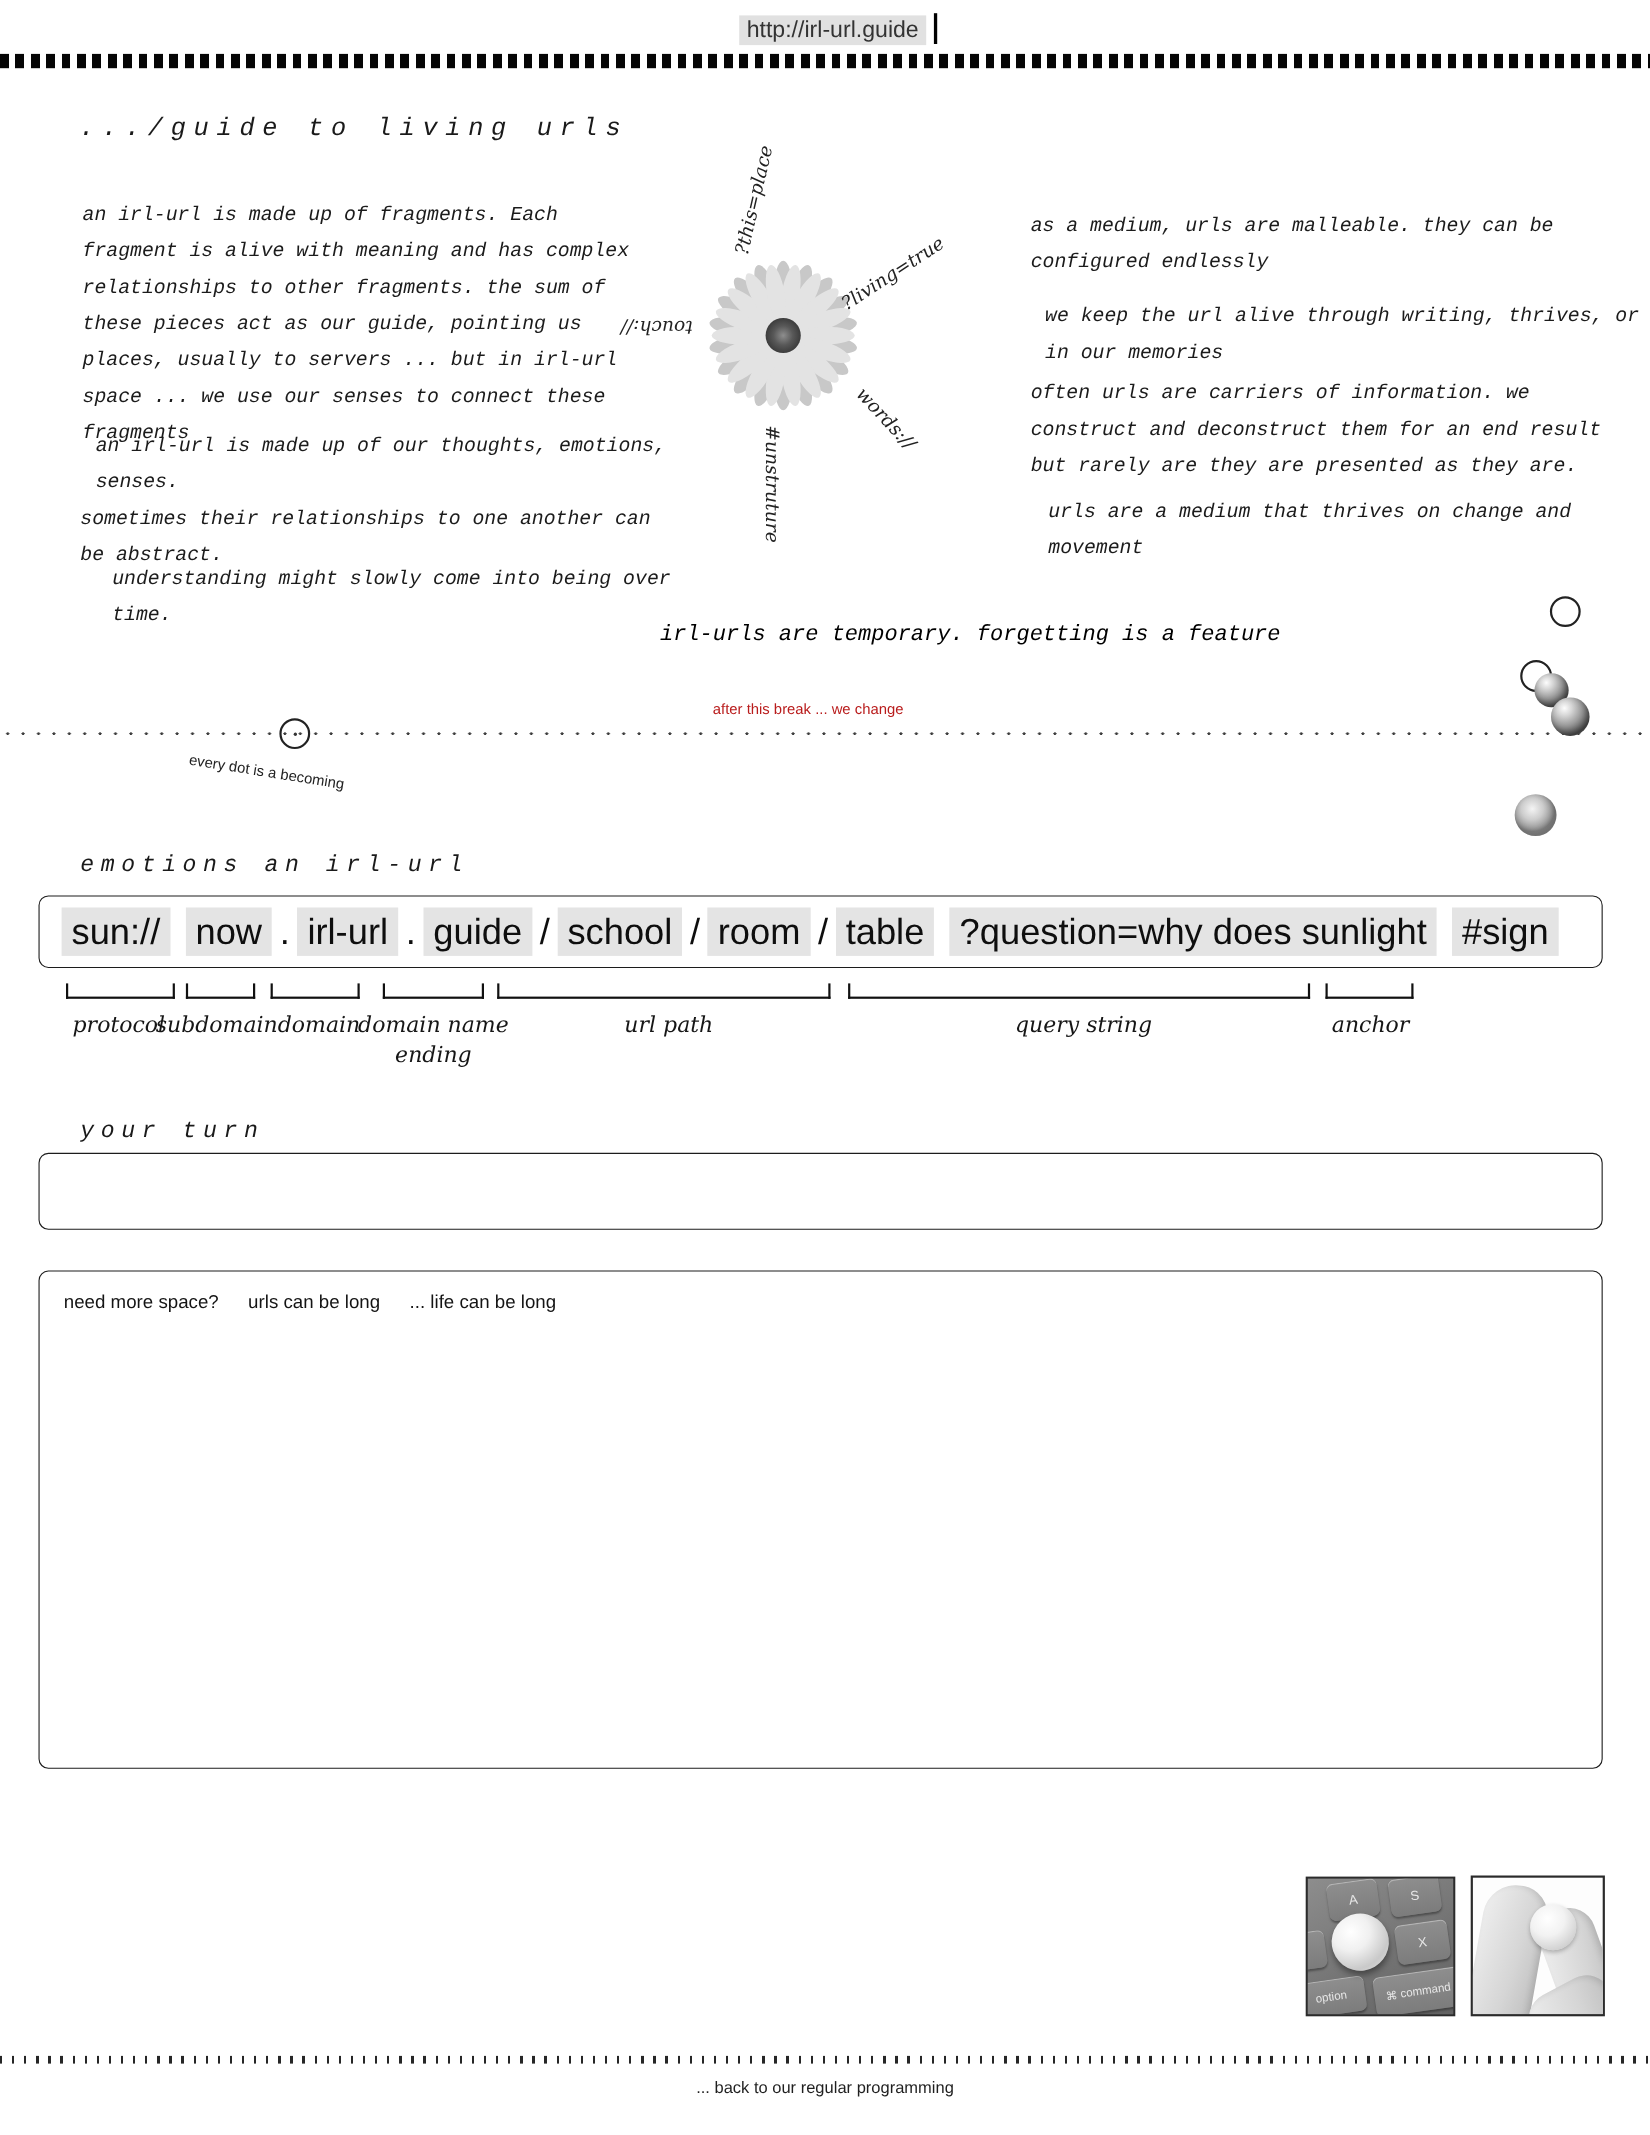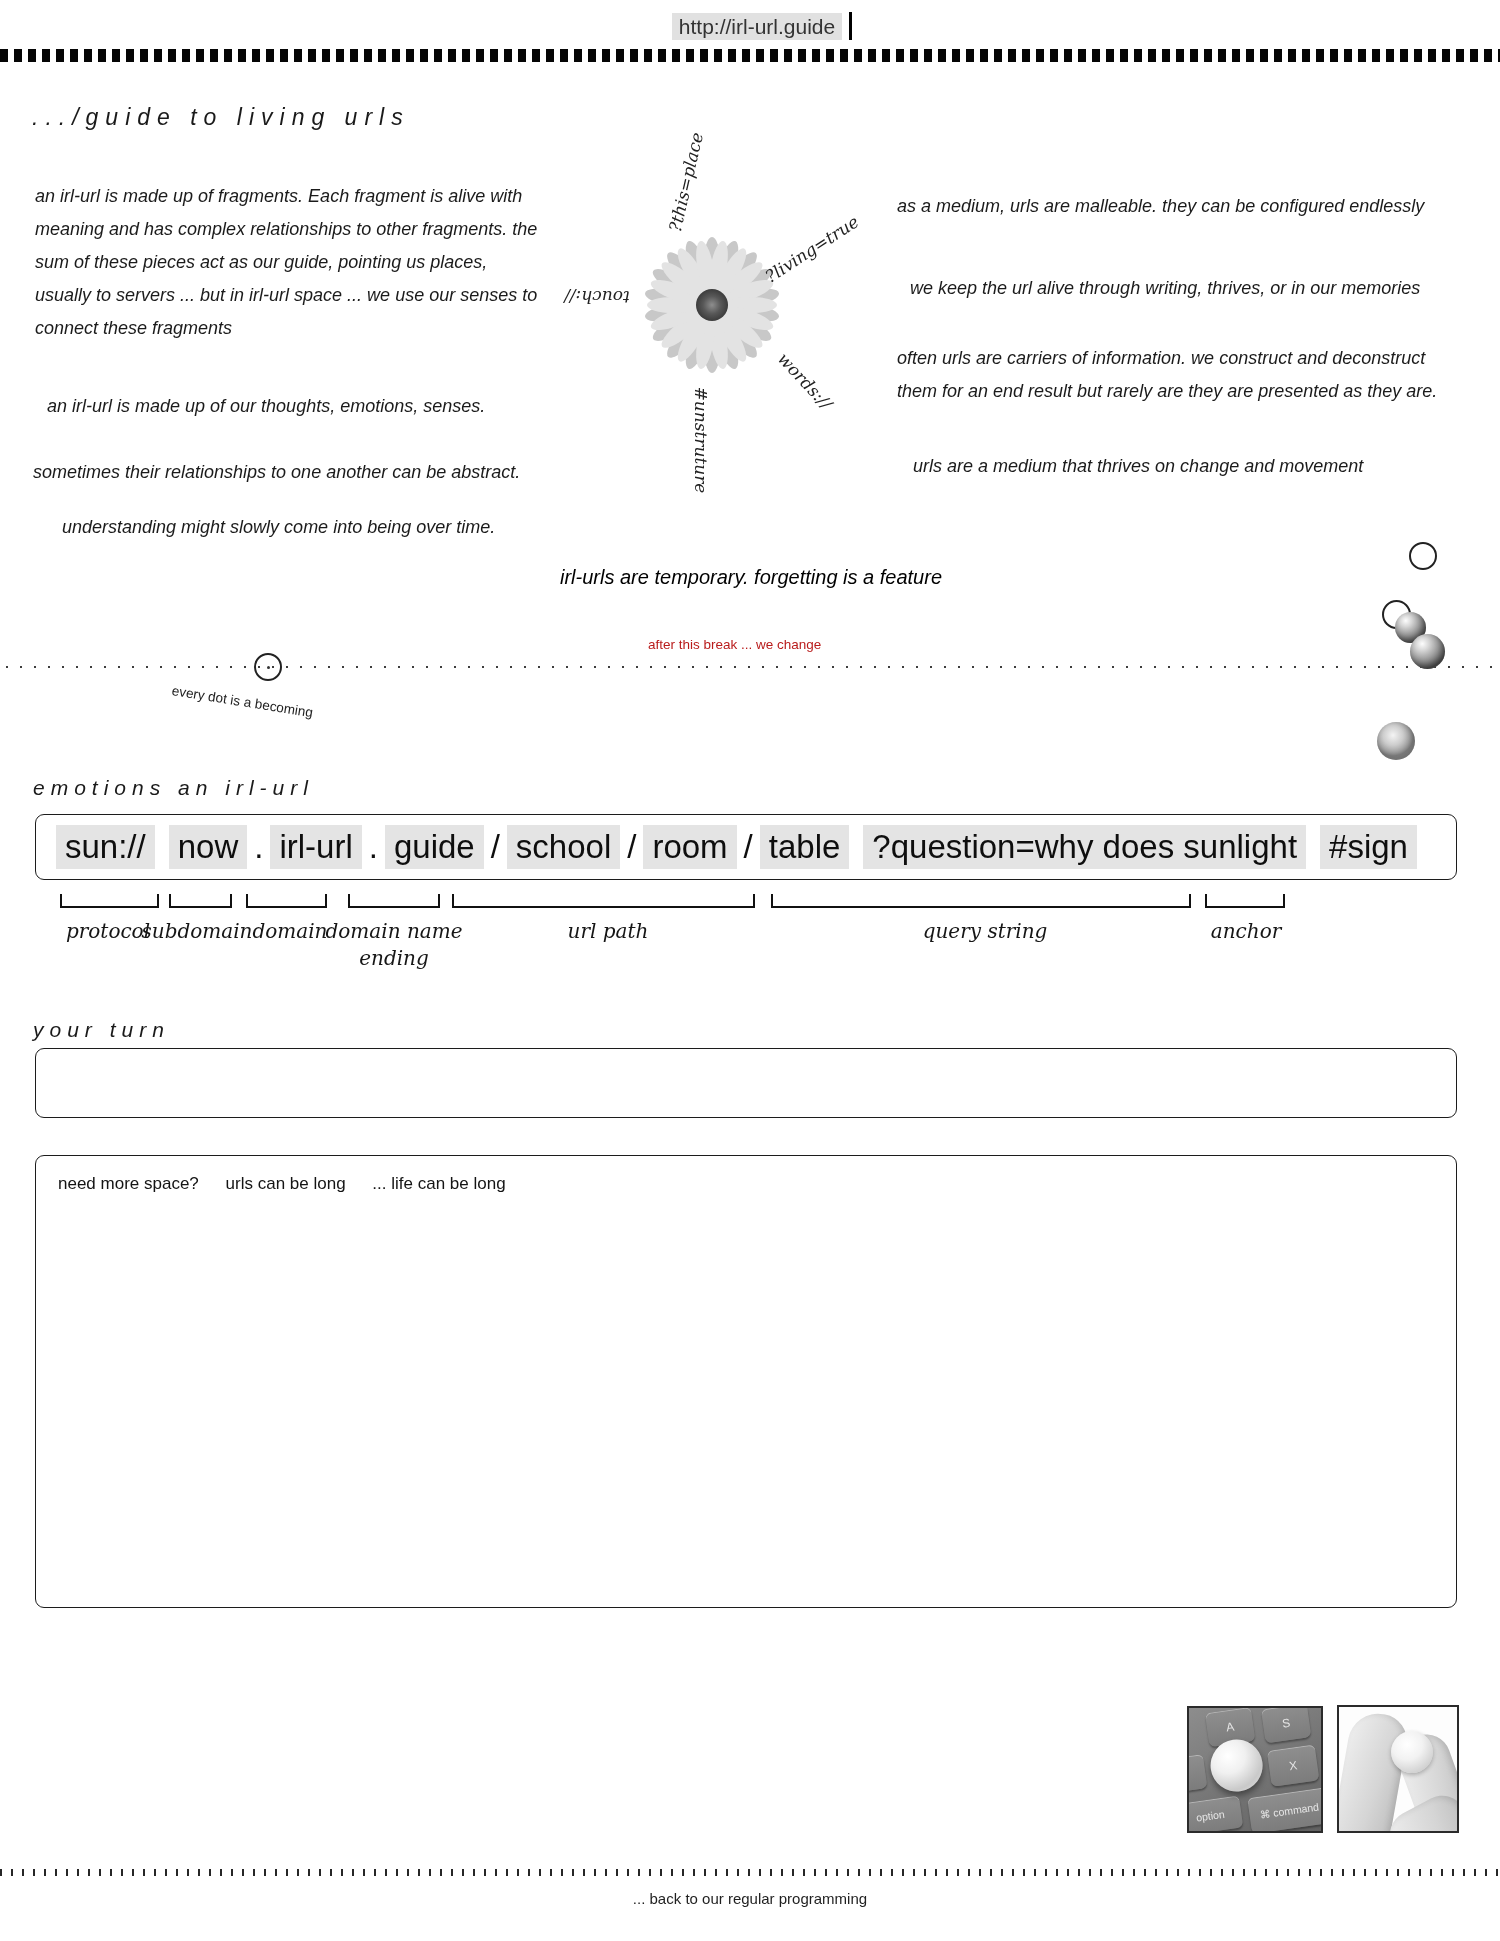--- a/index.html
+++ b/index.html
@@ -2,21 +2,21 @@
 <html><head>
 <meta charset="utf-8">
 <style>
   * { margin:0; padding:0; box-sizing:border-box; }
   html,body { background:#ffffff; }
   .page {
     position:relative; width:1500px; height:1941px; margin:0 auto;
     background:#fff; color:#111; overflow:hidden;
     font-family:"Liberation Sans", sans-serif;
   }
-  .script { font-family:Liberation Sans, sans-serif; font-style:italic; }
+  .script { font-family:Liberation Mono, monospace; font-style:italic;margin-left:40px; }
   .sans   { font-family:"Liberation Sans", sans-serif; }
 
   
   .addr { position:absolute; top:12px; left:0; right:0; text-align:center; font-size:21px; color:#333; }
   .addr .url { background:#e1e1e1; padding:2px 7px;margin-left:24px; }
   .addr .cursor { display:inline-block; width:3px; height:28px; background:#000; margin-left:7px; vertical-align:-6px; }
   .bar-top { position:absolute; top:49px; left:0; width:1500px; height:13px;
     background:repeating-linear-gradient(90deg,#050505 0 8px,#ffffff 8px 14px); }
 
   

